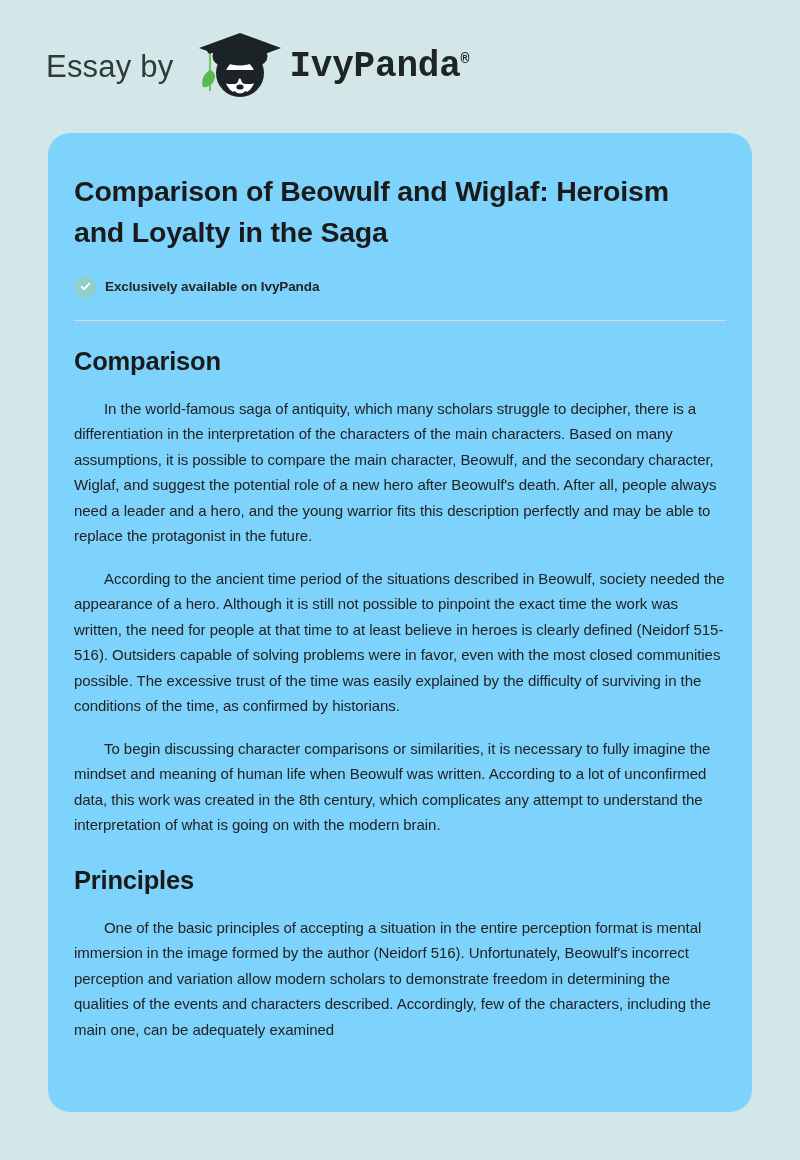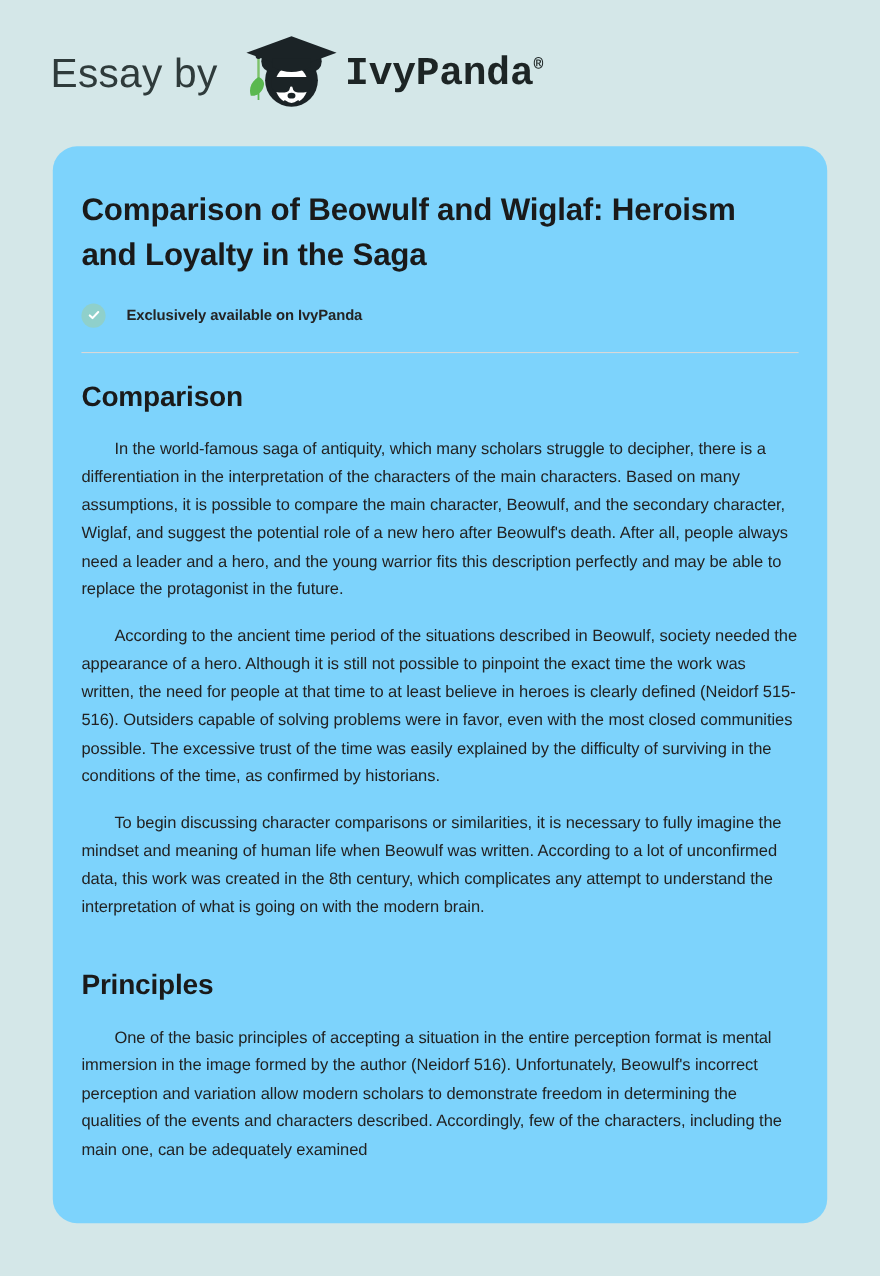--- a/index.html
+++ b/index.html
@@ -21,21 +21,21 @@
     align-items: center;
     padding-left: 46px;
     box-sizing: border-box;
   }
   .brand-lockup {
     display: flex;
     align-items: center;
     gap: 4px;
   }
   .essay-by {
-    font-size: 37px;
+    font-size: 31px;
     color: #2f3b3b;
     letter-spacing: 0.2px;
     font-weight: 400;
     white-space: nowrap;
   }
   .logo-mark {
     width: 96px;
     height: 72px;
     margin-left: 12px;
     margin-right: 2px;
@@ -81,21 +81,21 @@
     font-weight: bold;
     color: #1a1a1a;
     margin: 0 0 22px 0;
     letter-spacing: -0.2px;
     max-width: 600px;
   }
 
   .exclusive-row {
     display: flex;
     align-items: center;
-    gap: 19px;
+    gap: 9px;
     margin-bottom: 22px;
   }
   .check-badge {
     width: 22px;
     height: 22px;
     border-radius: 50%;
     background: #8fd0cb;
     display: flex;
     align-items: center;
     justify-content: center;
@@ -117,21 +117,21 @@
   }
 
   .section-heading {
     font-size: 25.5px;
     font-weight: bold;
     color: #1a1a1a;
     margin: 0 0 20px 0;
     letter-spacing: -0.2px;
   }
   .section-heading.subsequent {
-    margin-top: 44px;
+    margin-top: 28px;
   }
 
   .body-par {
     font-size: 15px;
     line-height: 25.5px;
     color: #222222;
     margin: 0 0 17px 0;
     text-indent: 30px;
     letter-spacing: -0.05px;
   }

